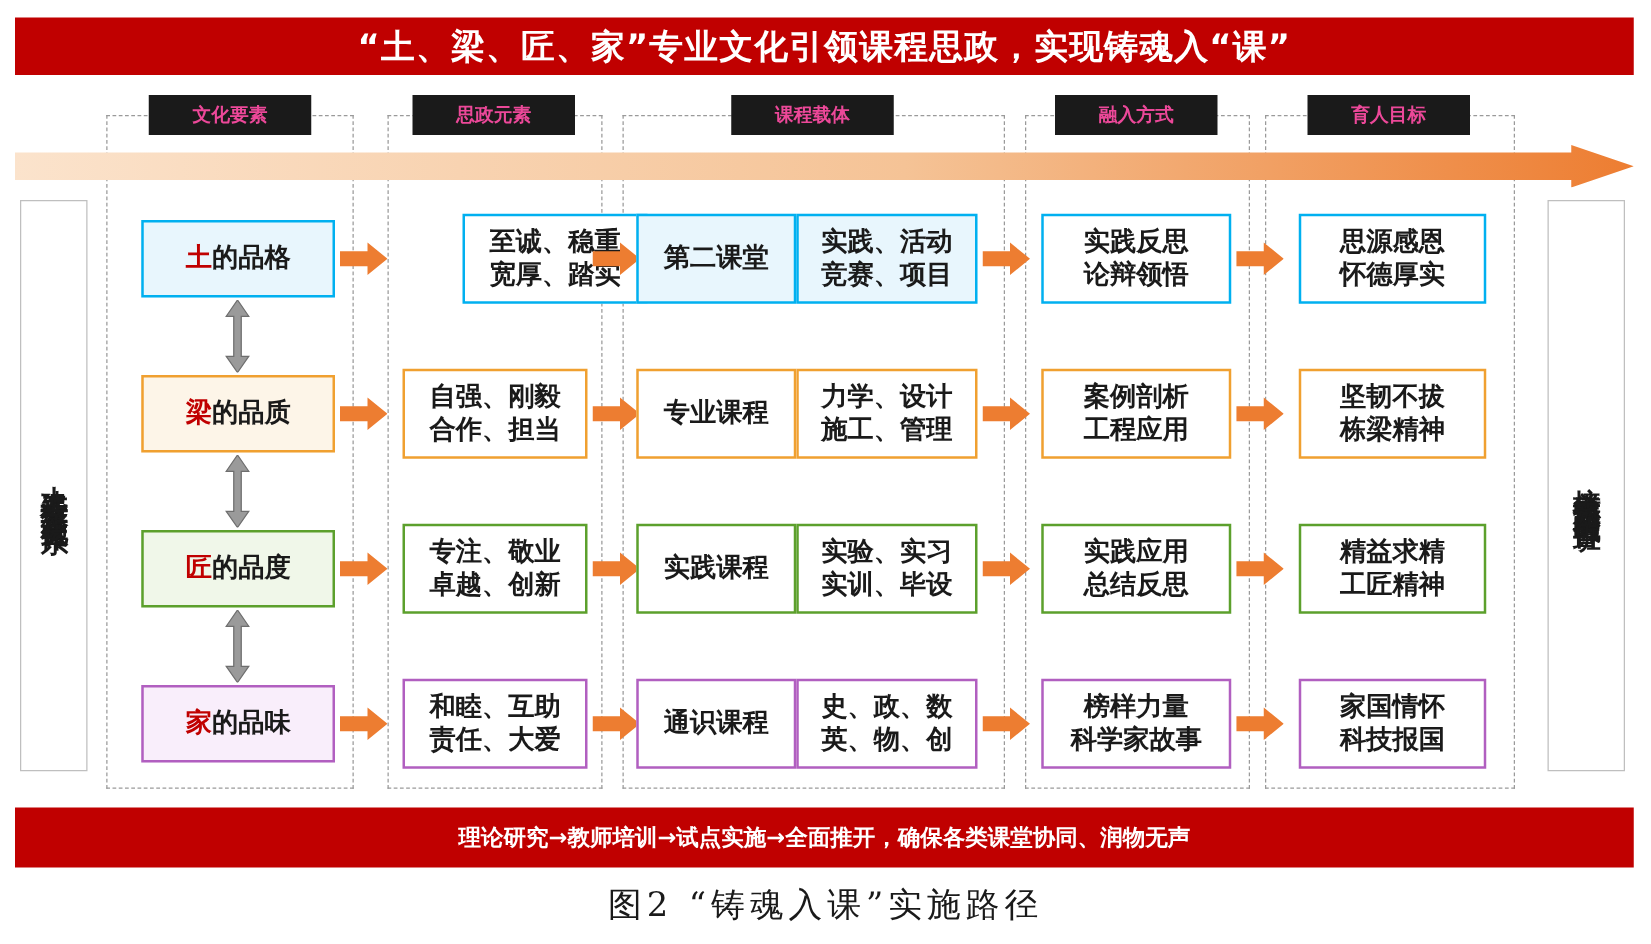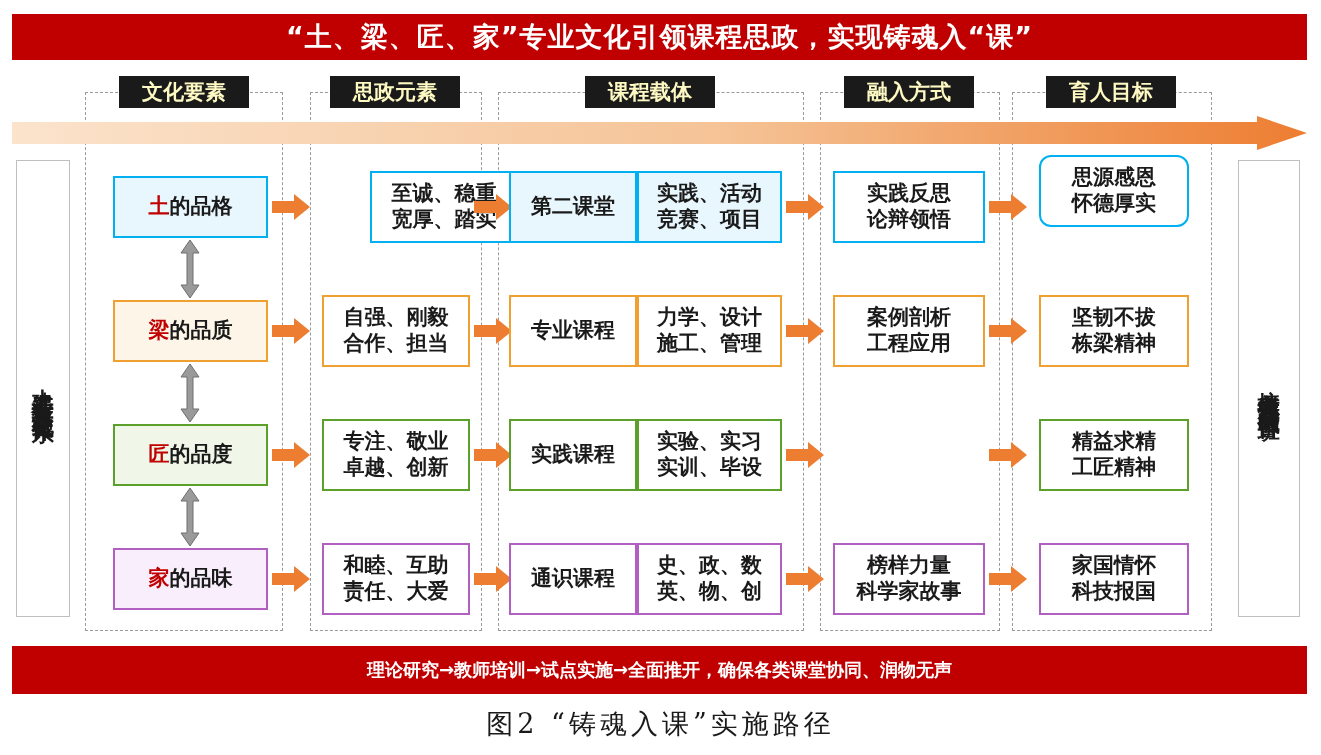--- a/index.html
+++ b/index.html
@@ -17,23 +17,23 @@
     position:absolute;left:12px;top:14px;width:1295px;height:46px;
     background:#c00000;color:#ffffff;
     display:flex;align-items:center;justify-content:center;
     font-size:27px;font-weight:bold;letter-spacing:1px;
     font-family:"DejaVu Sans","Liberation Sans",sans-serif;
   }
 
   
   .colhead{
     position:absolute;height:32px;
-    background:#1a1a1a;color:#fef9c3;
-    display:flex;align-items:center;justify-content:center;
-    font-size:21px;font-weight:bold;
+    background:#1a1a1a;color:#ec4899;
+    display:flex;align-items:center;justify-content:center;
+    font-size:15px;font-weight:bold;
     font-family:"DejaVu Sans","Liberation Sans",sans-serif;
     z-index:5;
   }
 
   
   .dashcol{
     position:absolute;border:1.5px dashed #9a9a9a;background:transparent;
   }
 
   
@@ -154,21 +154,21 @@
         <polygon points="0,9 22,9 22,2 38,15 22,28 22,21 0,21" fill="#ed7d31"></polygon>
       </svg>
   </div>
   <div class="node blue" style="left:833px;top:171px;width:152px;height:72px;">实践反思
 论辩领悟</div>
   <div class="arrow" style="left:989px;top:192px;">
     <svg width="38" height="30" viewBox="0 0 38 30">
         <polygon points="0,9 22,9 22,2 38,15 22,28 22,21 0,21" fill="#ed7d31"></polygon>
       </svg>
   </div>
-  <div class="node blue" style="left:1039px;top:155px;width:150px;height:72px;border-radius:12px;">思源感恩
+  <div class="node blue" style="left:1039px;top:171px;width:150px;height:72px;">思源感恩
 怀德厚实</div>
 
   <div class="node orange orangefill" style="left:113px;top:300px;width:155px;height:62px;">
     <span class="accent">梁</span><span>的品质</span>
   </div>
   <div class="arrow" style="left:272px;top:316px;">
     <svg width="38" height="30" viewBox="0 0 38 30">
         <polygon points="0,9 22,9 22,2 38,15 22,28 22,21 0,21" fill="#ed7d31"></polygon>
       </svg>
   </div>
@@ -213,20 +213,22 @@
       </svg>
   </div>
   <div class="node green pairL" style="left:509px;top:419px;width:128px;height:72px;">实践课程</div>
   <div class="node green pairR" style="left:637px;top:419px;width:145px;height:72px;">实验、实习
 实训、毕设</div>
   <div class="arrow" style="left:786px;top:440px;">
     <svg width="38" height="30" viewBox="0 0 38 30">
         <polygon points="0,9 22,9 22,2 38,15 22,28 22,21 0,21" fill="#ed7d31"></polygon>
       </svg>
   </div>
+  <div class="node green" style="left:833px;top:419px;width:152px;height:72px;">实践应用
+总结反思</div>
   <div class="arrow" style="left:989px;top:440px;">
     <svg width="38" height="30" viewBox="0 0 38 30">
         <polygon points="0,9 22,9 22,2 38,15 22,28 22,21 0,21" fill="#ed7d31"></polygon>
       </svg>
   </div>
   <div class="node green" style="left:1039px;top:419px;width:150px;height:72px;">精益求精
 工匠精神</div>
 
   <div class="node purple purplefill" style="left:113px;top:548px;width:155px;height:62px;">
     <span class="accent">家</span><span>的品味</span>

